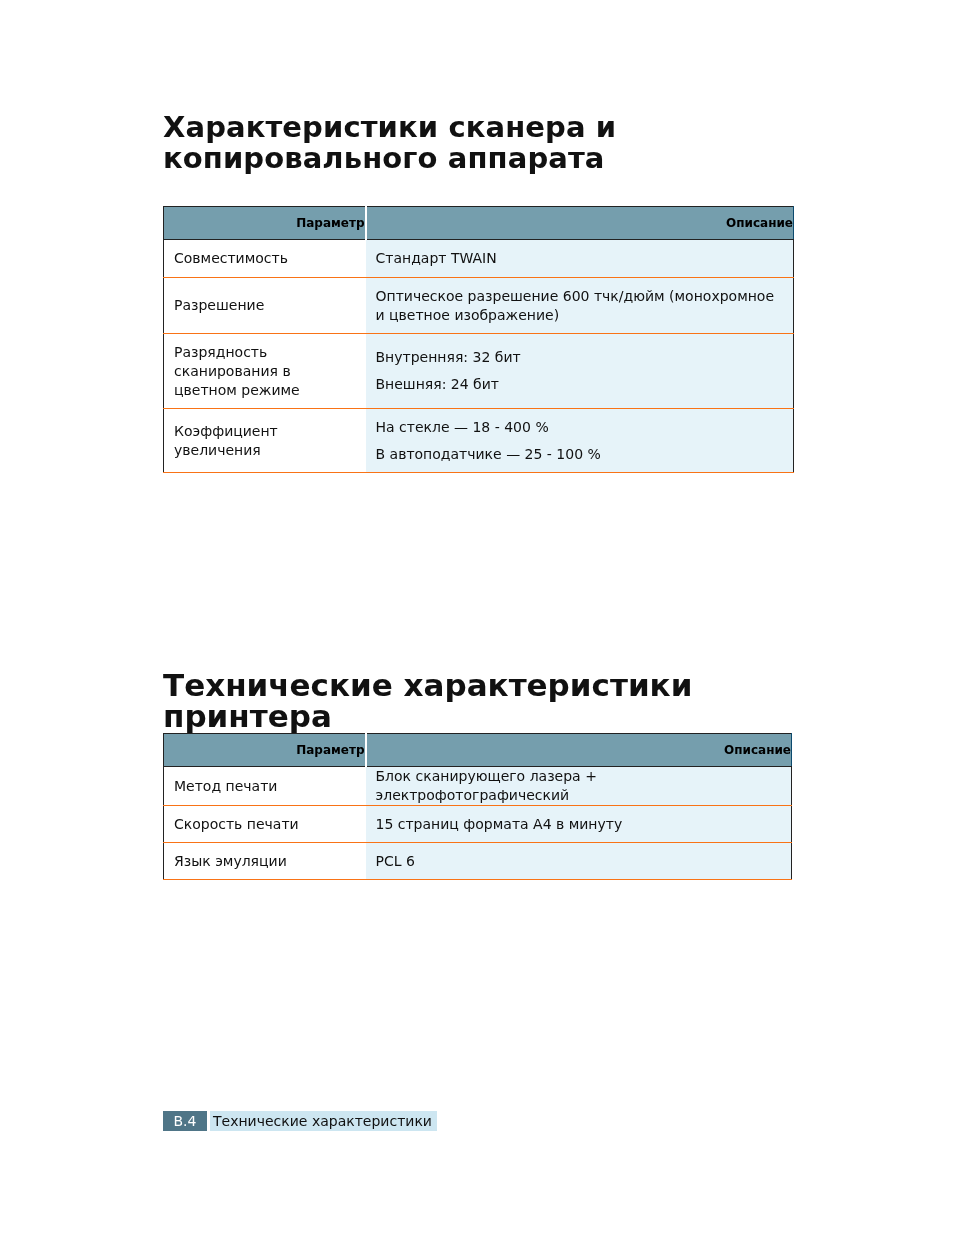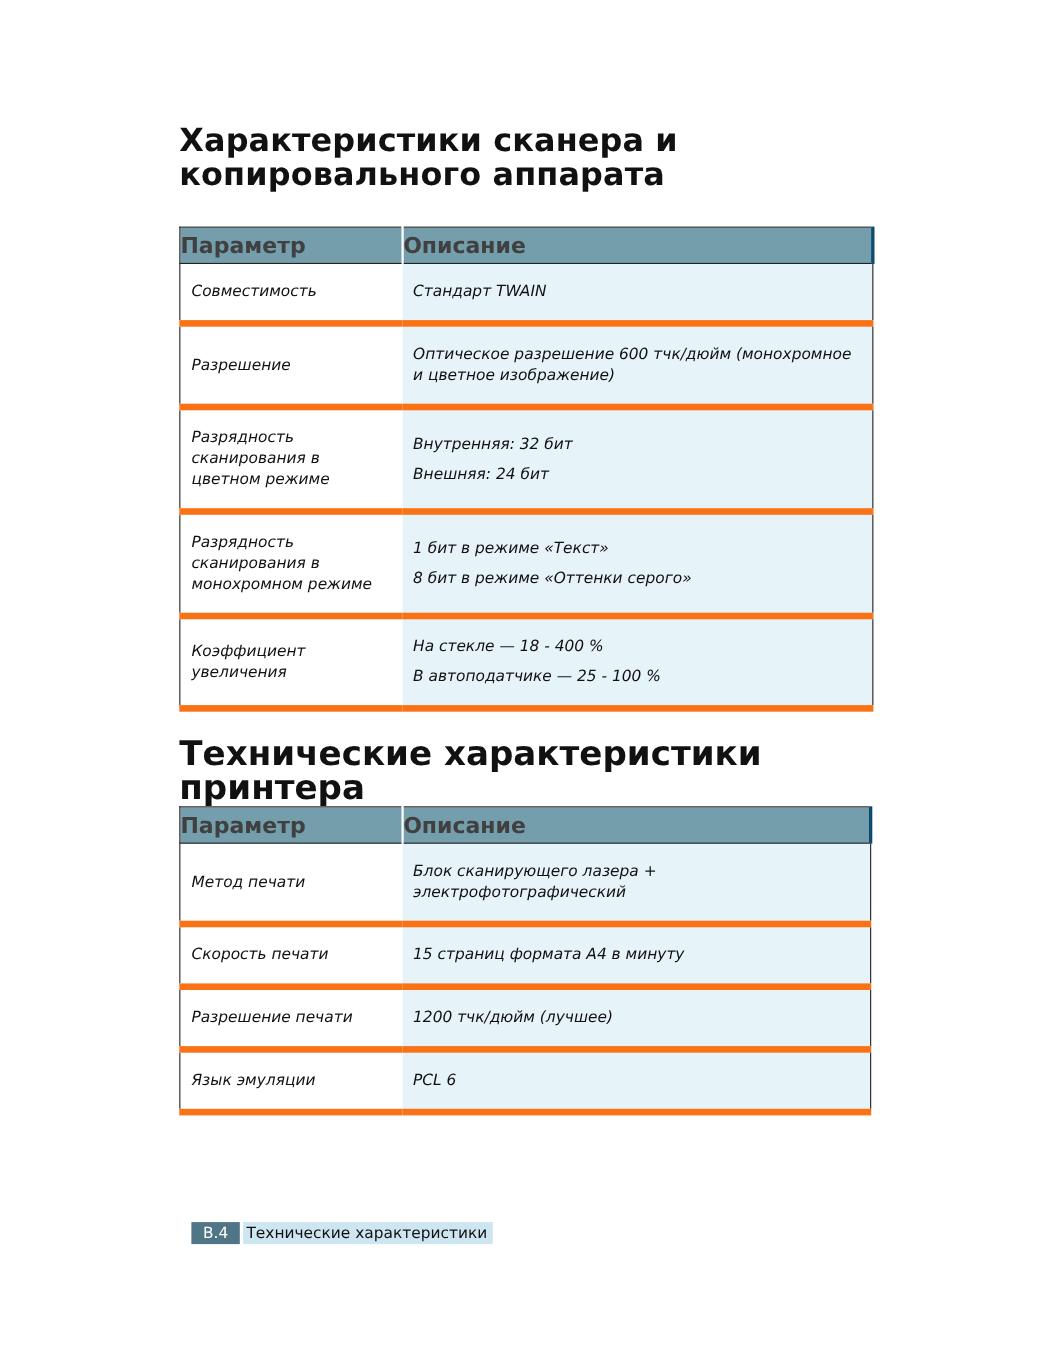--- a/index.html
+++ b/index.html
@@ -18,43 +18,43 @@
       font-family: "DejaVu Sans", sans-serif; font-weight: bold;
       font-size: 31px; line-height: 31px; color: #111;
     }
     table.spec {
       position: absolute; left: 163px;
       border-collapse: collapse; table-layout: fixed;
       font-family: "DejaVu Sans", sans-serif; font-size: 14px; line-height: 19px;
       color: #111;
     }
     table.spec th {
-      background: #759ead; color: #404040; font-weight: bold; font-size: 20px;
-      text-align: left; height: 32px; padding: 0; border: 1px solid #222;
+      background: #759ead; color: #000000; font-weight: bold; font-size: 12px;
+      text-align: right; height: 32px; padding: 0; border: 1px solid #222;
       border-left: none; border-right: none;
     }
     table.spec th.c1 { border-left: 1px solid #222; border-right: 2px solid #ffffff; }
-    table.spec th.c2 { border-right: 3px solid #0c4a6e; }
+    table.spec th.c2 { border-right: 1px solid #0c4a6e; }
     table.spec td {
-      border-top: 1px solid #222; border-bottom: 6px solid #f97316;
-      padding: 16px 10px; vertical-align: middle; font-style: italic;
+      border-top: 1px solid #222; border-bottom: 1px solid #f97316;
+      padding: 0 10px; vertical-align: middle;
     }
     table.spec td.c1 { background: #ffffff; border-left: 1px solid #222; }
     table.spec td.c2 { background: #e6f3f9; border-right: 1px solid #222; }
     td .line { display: block; }
     td .line + .line { margin-top: 8px; }
     #t1 { top: 206px; width: 630px; }
     #t2 { top: 733px; width: 628px; }
     .footer {
       position: absolute; left: 163px; top: 1111px; height: 20px;
       display: flex; align-items: stretch; font-family: "DejaVu Sans", sans-serif;
     }
     .footer .pg {
       background: #4f7587; color: #ffffff; font-size: 14px;
-      width: 44px; display: flex; align-items: center; justify-content: center; margin-left: 11px;
+      width: 44px; display: flex; align-items: center; justify-content: center;
     }
     .footer .ttl {
       background: #cde6f1; color: #111; font-size: 14px; margin-left: 3px;
       padding: 0 5px 0 3px; display: flex; align-items: center;
     }
   </style>
 </head>
 <body>
 
 <div class="h1">Характеристики сканера и копировального аппарата</div>
@@ -83,27 +83,20 @@
           <span class="line">Оптическое разрешение 600 тчк/дюйм (монохромное и цветное изображение)</span>
         </td>
     </tr>
     <tr style="height:75px">
       <td class="c1">Разрядность сканирования в цветном режиме</td>
       <td class="c2">
         <span class="line">Внутренняя: 32 бит</span>
         <span class="line">Внешняя: 24 бит</span>
       </td>
     </tr>
-    <tr style="height:75px">
-      <td class="c1">Разрядность сканирования в монохромном режиме</td>
-      <td class="c2">
-        <span class="line">1 бит в режиме «Текст»</span>
-        <span class="line">8 бит в режиме «Оттенки серого»</span>
-      </td>
-    </tr>
     <tr style="height:64px">
       <td class="c1">Коэффициент увеличения</td>
       <td class="c2">
         <span class="line">На стекле — 18 - 400 %</span>
         <span class="line">В автоподатчике —  25 - 100 %</span>
       </td>
     </tr>
   </tbody>
 </table>
 
@@ -127,26 +120,20 @@
           <span class="line">Блок сканирующего лазера + электрофотографический</span>
         </td>
     </tr>
     <tr style="height:37px">
       <td class="c1">Скорость печати</td>
       <td class="c2">
           <span class="line">15 страниц формата A4 в минуту</span>
         </td>
     </tr>
     <tr style="height:37px">
-      <td class="c1">Разрешение печати</td>
-      <td class="c2">
-          <span class="line">1200 тчк/дюйм (лучшее)</span>
-        </td>
-    </tr>
-    <tr style="height:37px">
       <td class="c1">Язык эмуляции</td>
       <td class="c2">
           <span class="line">PCL 6</span>
         </td>
     </tr>
   </tbody>
 </table>
 
 <div class="footer">
   <div class="pg">B.4</div>

